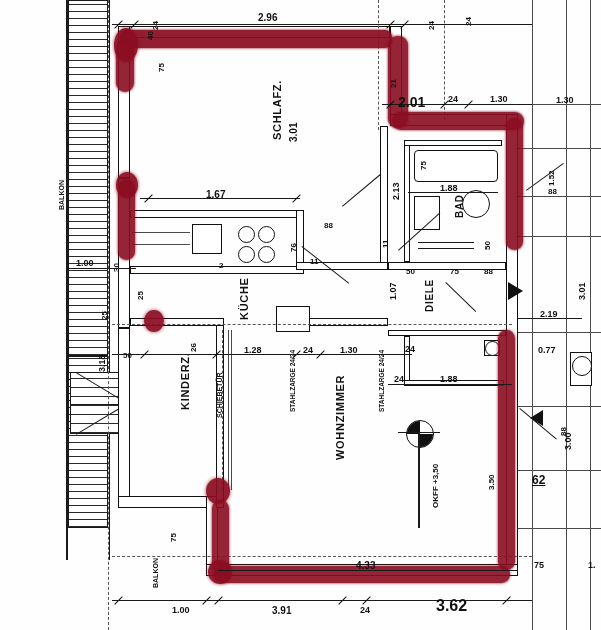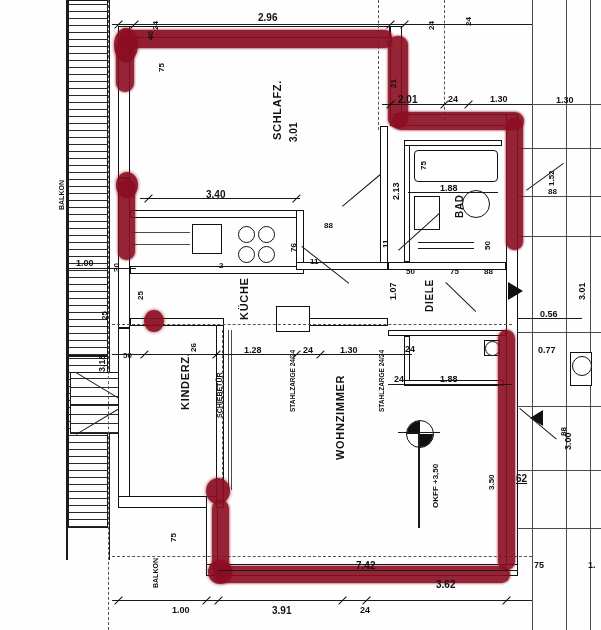--- a/index.html
+++ b/index.html
@@ -206,29 +206,29 @@
   <div class="t dim rot90" style="left:152px;top:30px;font-size:8px;">24</div>
   <div class="t dim rot90" style="left:428px;top:30px;font-size:8px;">24</div>
   <div class="t dim rot90" style="left:465px;top:26px;font-size:8px;">24</div>
   <div class="t dim rot90" style="left:147px;top:40px;font-size:8px;">40</div>
   <div class="t dim rot90" style="left:158px;top:72px;font-size:8px;">75</div>
 
   <div class="ln h" style="left:382px;top:104px;width:150px;"></div>
   <div class="slash" style="left:390px;top:99px;"></div>
   <div class="slash" style="left:444px;top:99px;"></div>
   <div class="slash" style="left:468px;top:99px;"></div>
-  <div class="t dim" style="left:398px;top:95px;font-size:10px;">2.01</div>
+  <div class="t dim" style="left:398px;top:95px;font-size:14px;">2.01</div>
   <div class="t dim" style="left:448px;top:95px;font-size:9px;">24</div>
   <div class="t dim" style="left:490px;top:95px;font-size:9px;">1.30</div>
   <div class="t dim rot90" style="left:390px;top:88px;font-size:8px;">21</div>
 
   <div class="ln h" style="left:140px;top:198px;width:160px;"></div>
   <div class="slash" style="left:148px;top:193px;"></div>
   <div class="slash" style="left:296px;top:193px;"></div>
-  <div class="t dim" style="left:206px;top:190px;font-size:10px;">3.40</div>
+  <div class="t dim" style="left:206px;top:190px;font-size:10px;">1.67</div>
 
   <div class="ln h" style="left:66px;top:268px;width:70px;"></div>
   <div class="t dim" style="left:76px;top:259px;font-size:9px;">1.00</div>
   <div class="t dim rot90" style="left:98px;top:372px;font-size:9px;">3.18</div>
   <div class="t dim" style="left:123px;top:352px;font-size:8px;">50</div>
   <div class="t dim rot90" style="left:190px;top:352px;font-size:8px;">26</div>
   <div class="t dim rot90" style="left:101px;top:320px;font-size:8px;">25</div>
   <div class="t dim rot90" style="left:170px;top:542px;font-size:8px;">75</div>
 
   <div class="ln h" style="left:112px;top:354px;width:300px;"></div>
@@ -253,46 +253,46 @@
   <div class="t dim rot90" style="left:382px;top:248px;font-size:8px;">11</div>
   <div class="t dim" style="left:406px;top:268px;font-size:8px;">50</div>
   <div class="t dim" style="left:450px;top:268px;font-size:8px;">75</div>
   <div class="t dim" style="left:484px;top:268px;font-size:8px;">88</div>
   <div class="t dim rot90" style="left:290px;top:252px;font-size:8px;">76</div>
   <div class="t dim" style="left:310px;top:258px;font-size:8px;">11</div>
   <div class="t dim" style="left:324px;top:222px;font-size:8px;">88</div>
   <div class="t dim" style="left:219px;top:262px;font-size:8px;">2</div>
 
   <div class="ln h" style="left:518px;top:318px;width:64px;"></div>
-  <div class="t dim" style="left:540px;top:310px;font-size:9px;">0.56</div>
+  <div class="t dim" style="left:540px;top:310px;font-size:9px;">2.19</div>
   <div class="t dim" style="left:538px;top:346px;font-size:9px;">0.77</div>
   <div class="t dim" style="left:548px;top:188px;font-size:8px;">88</div>
-  <div class="t dim" style="left:516px;top:474px;font-size:10px;text-decoration:underline;">62</div>
+  <div class="t dim" style="left:532px;top:474px;font-size:12px;text-decoration:underline;">62</div>
   <div class="t dim rot90" style="left:578px;top:300px;font-size:9px;">3.01</div>
   <div class="t dim rot90" style="left:564px;top:450px;font-size:9px;">3.00</div>
   <div class="t dim rot90" style="left:548px;top:186px;font-size:8px;">1.52</div>
   <div class="t dim" style="left:556px;top:96px;font-size:9px;">1.30</div>
   <div class="t dim rot90" style="left:560px;top:436px;font-size:8px;">88</div>
   <div class="t dim rot90" style="left:488px;top:490px;font-size:8px;">3.50</div>
 
   <div class="ln h" style="left:112px;top:600px;width:420px;"></div>
   <div class="slash" style="left:118px;top:595px;"></div>
   <div class="slash" style="left:206px;top:595px;"></div>
   <div class="slash" style="left:218px;top:595px;"></div>
   <div class="slash" style="left:342px;top:595px;"></div>
   <div class="slash" style="left:366px;top:595px;"></div>
   <div class="slash" style="left:506px;top:595px;"></div>
   <div class="t dim" style="left:172px;top:606px;font-size:9px;">1.00</div>
   <div class="t dim" style="left:272px;top:606px;font-size:10px;">3.91</div>
   <div class="t dim" style="left:360px;top:606px;font-size:9px;">24</div>
-  <div class="t dim" style="left:436px;top:580px;font-size:10px;">3.62</div>
+  <div class="t dim" style="left:436px;top:598px;font-size:16px;">3.62</div>
   <div class="t dim" style="left:176px;top:612px;font-size:9px;opacity:0;">1.00</div>
 
   <div class="ln h" style="left:218px;top:570px;width:300px;"></div>
-  <div class="t dim" style="left:356px;top:561px;font-size:10px;">7.42</div>
+  <div class="t dim" style="left:356px;top:561px;font-size:10px;">4.33</div>
   <div class="t dim" style="left:360px;top:606px;font-size:9px;opacity:0;">24</div>
   <div class="t dim" style="left:534px;top:561px;font-size:9px;">75</div>
   <div class="t dim" style="left:588px;top:561px;font-size:9px;">1.</div>
 
   <div class="t dim" style="left:118px;top:346px;font-size:9px;opacity:0;">1.25</div>
   <div class="t dim rot90" style="left:113px;top:272px;font-size:8px;">30</div>
   <div class="t dim rot90" style="left:137px;top:300px;font-size:8px;">25</div>
 
   <div class="t dim rot90" style="left:420px;top:170px;font-size:8px;">75</div>
   <div class="t dim rot90" style="left:484px;top:250px;font-size:8px;">50</div>

